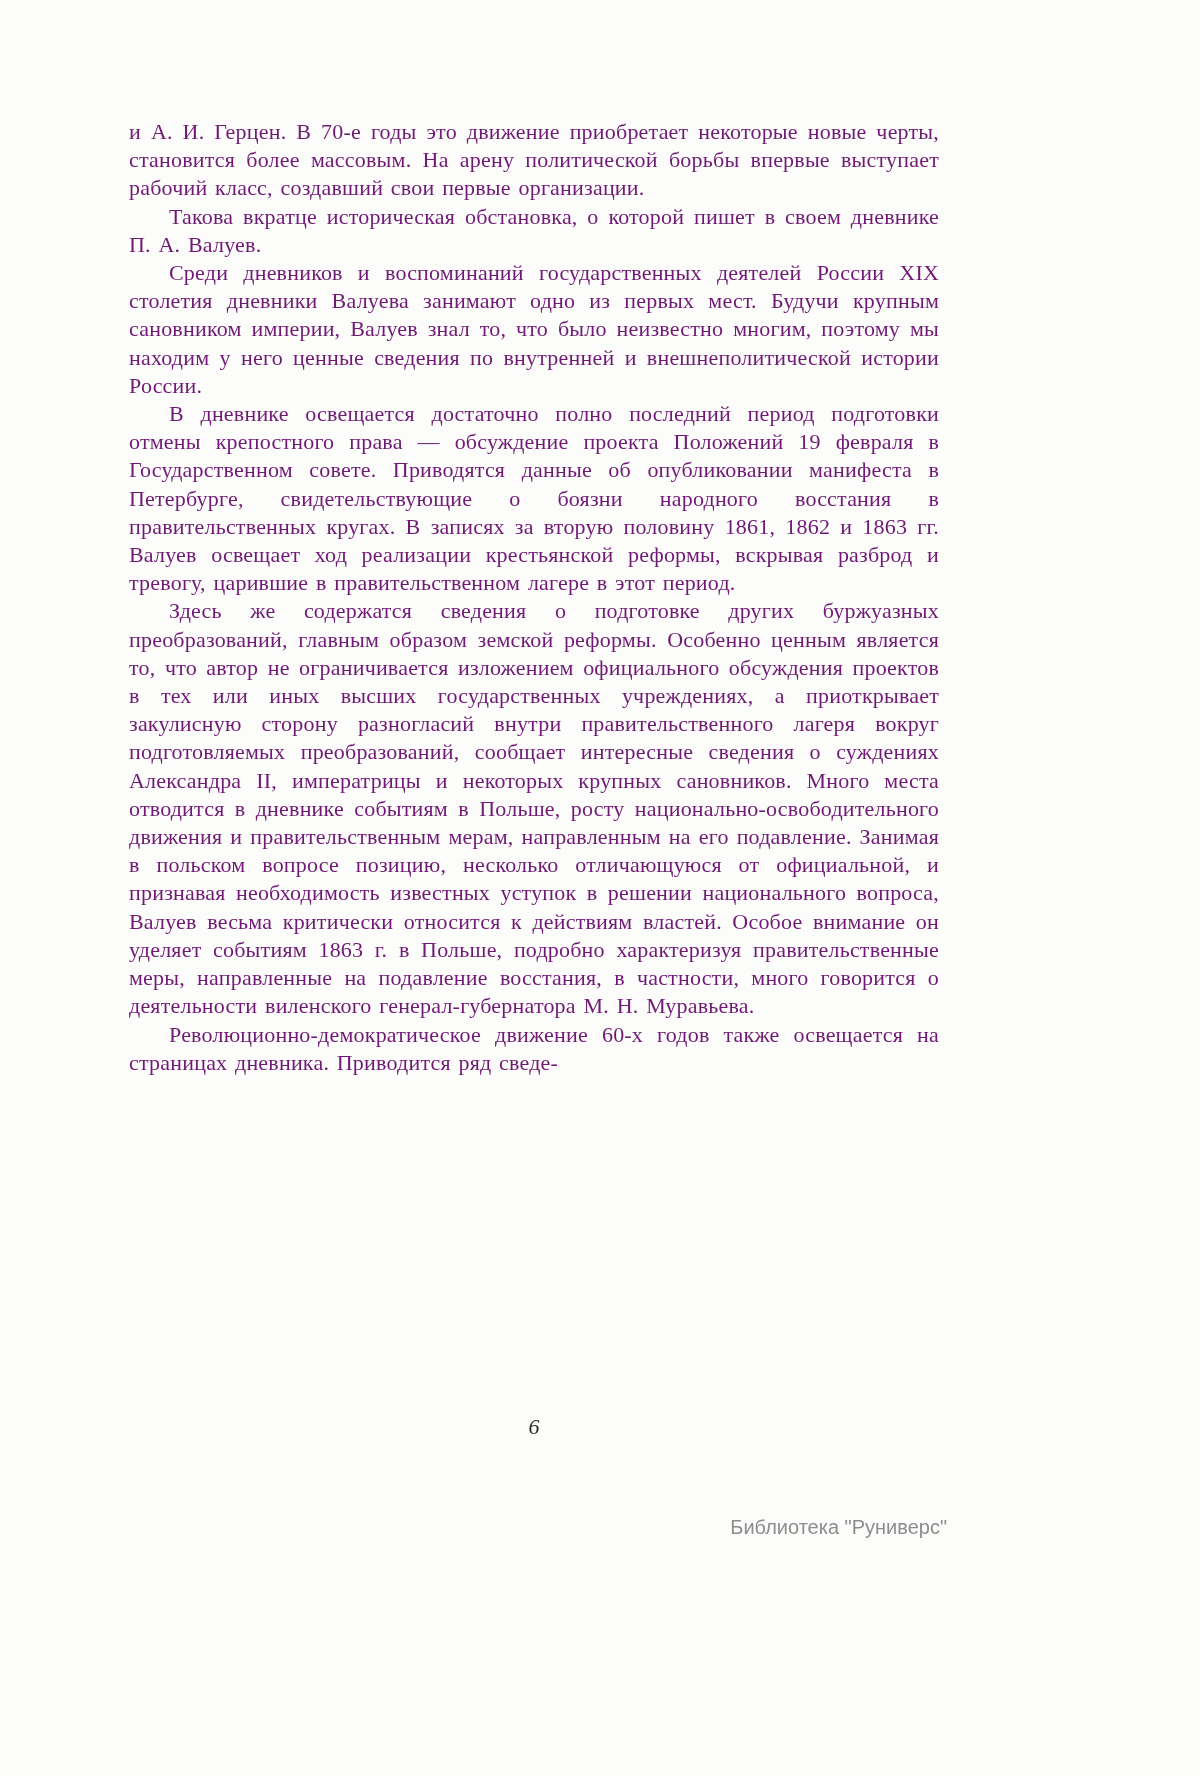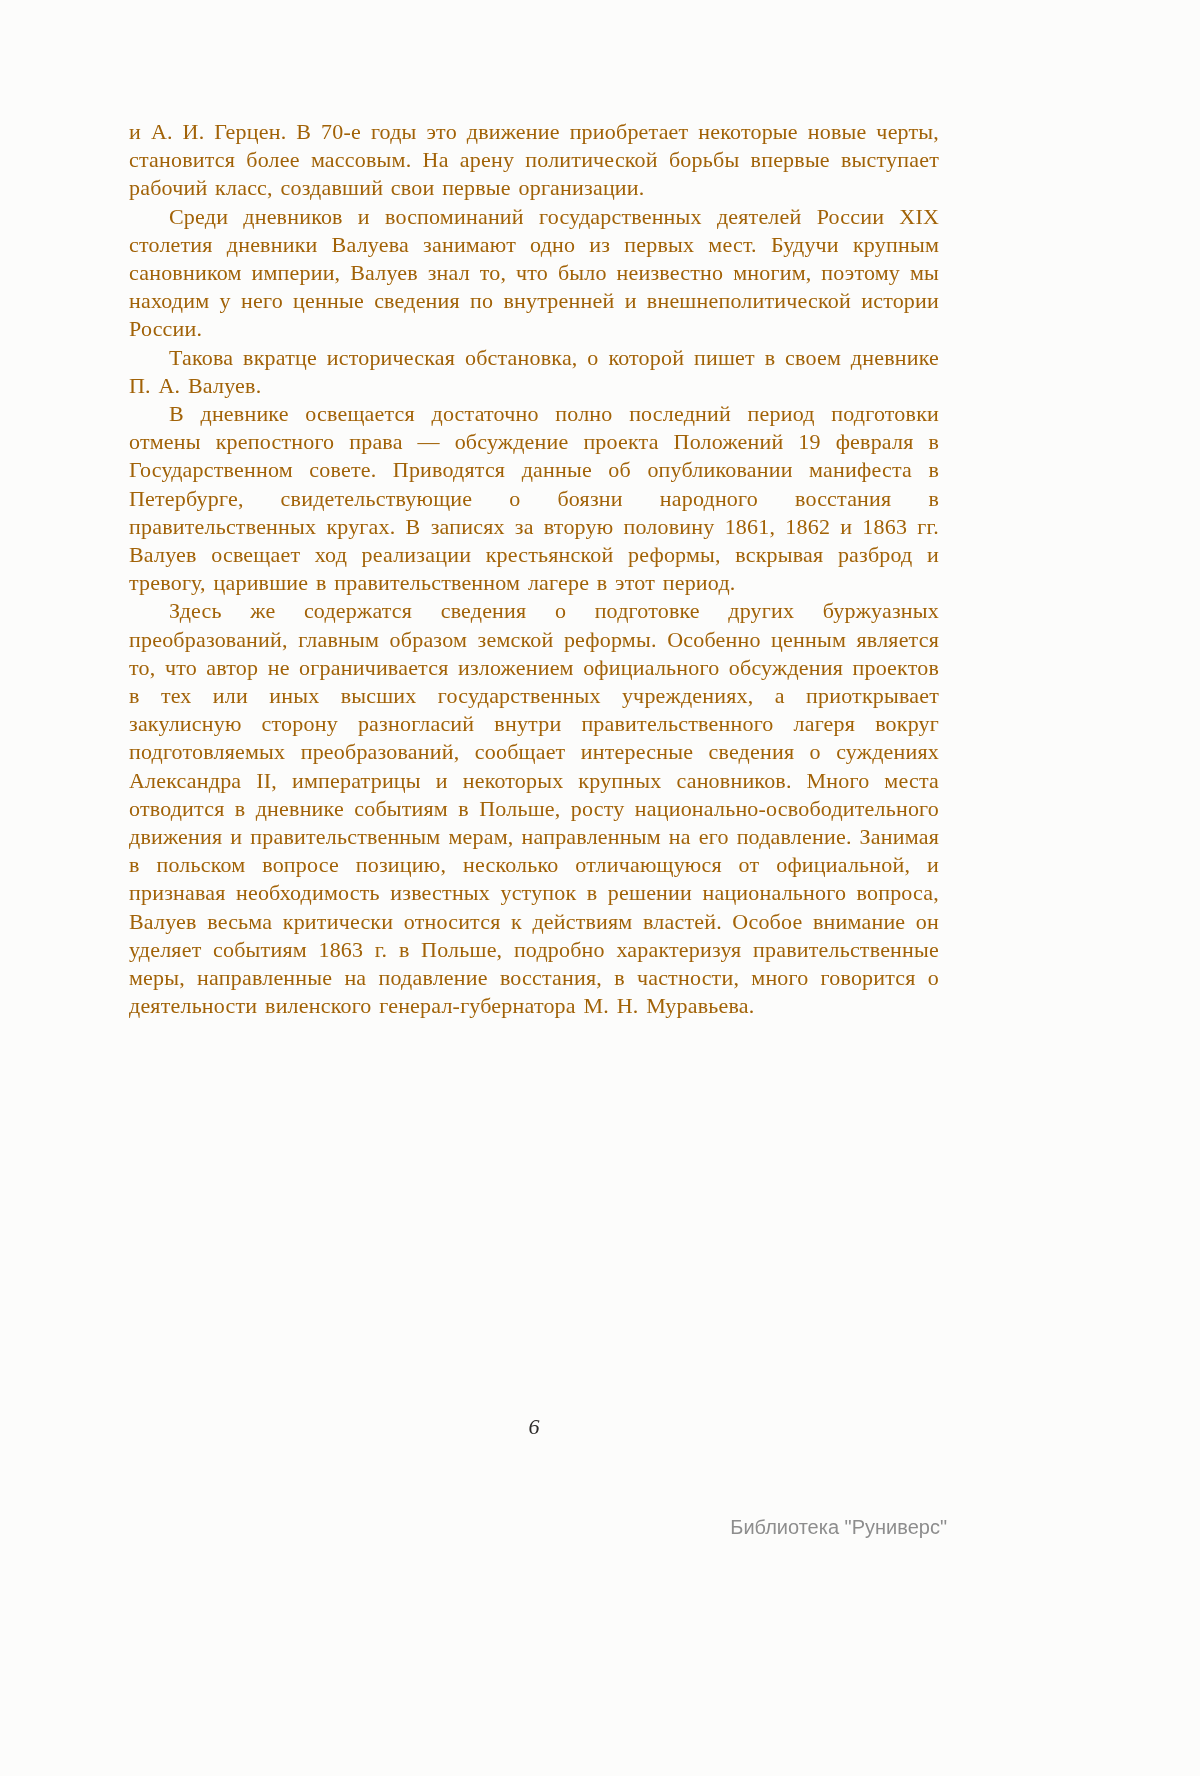--- a/index.html
+++ b/index.html
@@ -15,21 +15,21 @@
     overflow: hidden;
     font-family: "Liberation Serif", "DejaVu Serif", serif;
   }
   .text-block {
     position: absolute;
     left: 129px;
     top: 118px;
     width: 810px;
     font-size: 22px;
     line-height: 28.2px;
-    color: #a16207;
+    color: #701a75;
     text-align: justify;
     letter-spacing: 0.2px;
     word-spacing: 2px;
   }
   .text-block p {
     margin: 0;
     padding: 0;
     text-indent: 0;
   }
   .text-block p.indent {
@@ -54,20 +54,21 @@
     color: #8d8d8d;
     white-space: nowrap;
   }
 </style>
 </head>
 <body>
 
 <div class="page">
   <div class="text-block">
       <p>и А. И. Герцен. В 70-е годы это движение приобретает некоторые новые черты, становится более массовым. На арену политической борьбы впервые выступает рабочий класс, создавший свои первые организации.</p>
+      <p class="indent">Такова вкратце историческая обстановка, о которой пишет в своем дневнике П. А. Валуев.</p>
       <p class="indent">Среди дневников и воспоминаний государственных деятелей России XIX столетия дневники Валуева занимают одно из первых мест. Будучи крупным сановником империи, Валуев знал то, что было неизвестно многим, поэтому мы находим у него ценные сведения по внутренней и внешнеполитической истории России.</p>
-      <p class="indent">Такова вкратце историческая обстановка, о которой пишет в своем дневнике П. А. Валуев.</p>
       <p class="indent">В дневнике освещается достаточно полно последний период подготовки отмены крепостного права — обсуждение проекта Положений 19 февраля в Государственном совете. Приводятся данные об опубликовании манифеста в Петербурге, свидетельствующие о боязни народного восстания в правительственных кругах. В записях за вторую половину 1861, 1862 и 1863 гг. Валуев освещает ход реализации крестьянской реформы, вскрывая разброд и тревогу, царившие в правительственном лагере в этот период.</p>
       <p class="indent">Здесь же содержатся сведения о подготовке других буржуазных преобразований, главным образом земской реформы. Особенно ценным является то, что автор не ограничивается изложением официального обсуждения проектов в тех или иных высших государственных учреждениях, а приоткрывает закулисную сторону разногласий внутри правительственного лагеря вокруг подготовляемых преобразований, сообщает интересные сведения о суждениях Александра II, императрицы и некоторых крупных сановников. Много места отводится в дневнике событиям в Польше, росту национально-освободительного движения и правительственным мерам, направленным на его подавление. Занимая в польском вопросе позицию, несколько отличающуюся от официальной, и признавая необходимость известных уступок в решении национального вопроса, Валуев весьма критически относится к действиям властей. Особое внимание он уделяет событиям 1863 г. в Польше, подробно характеризуя правительственные меры, направленные на подавление восстания, в частности, много говорится о деятельности виленского генерал-губернатора М. Н. Муравьева.</p>
+      <p class="indent">Революционно-демократическое движение 60-х годов также освещается на страницах дневника. Приводится ряд сведе-</p>
     </div>
   <div class="page-number">6</div>
   <div class="watermark">Библиотека "Руниверс"</div>
 </div>
 
 </body></html>

